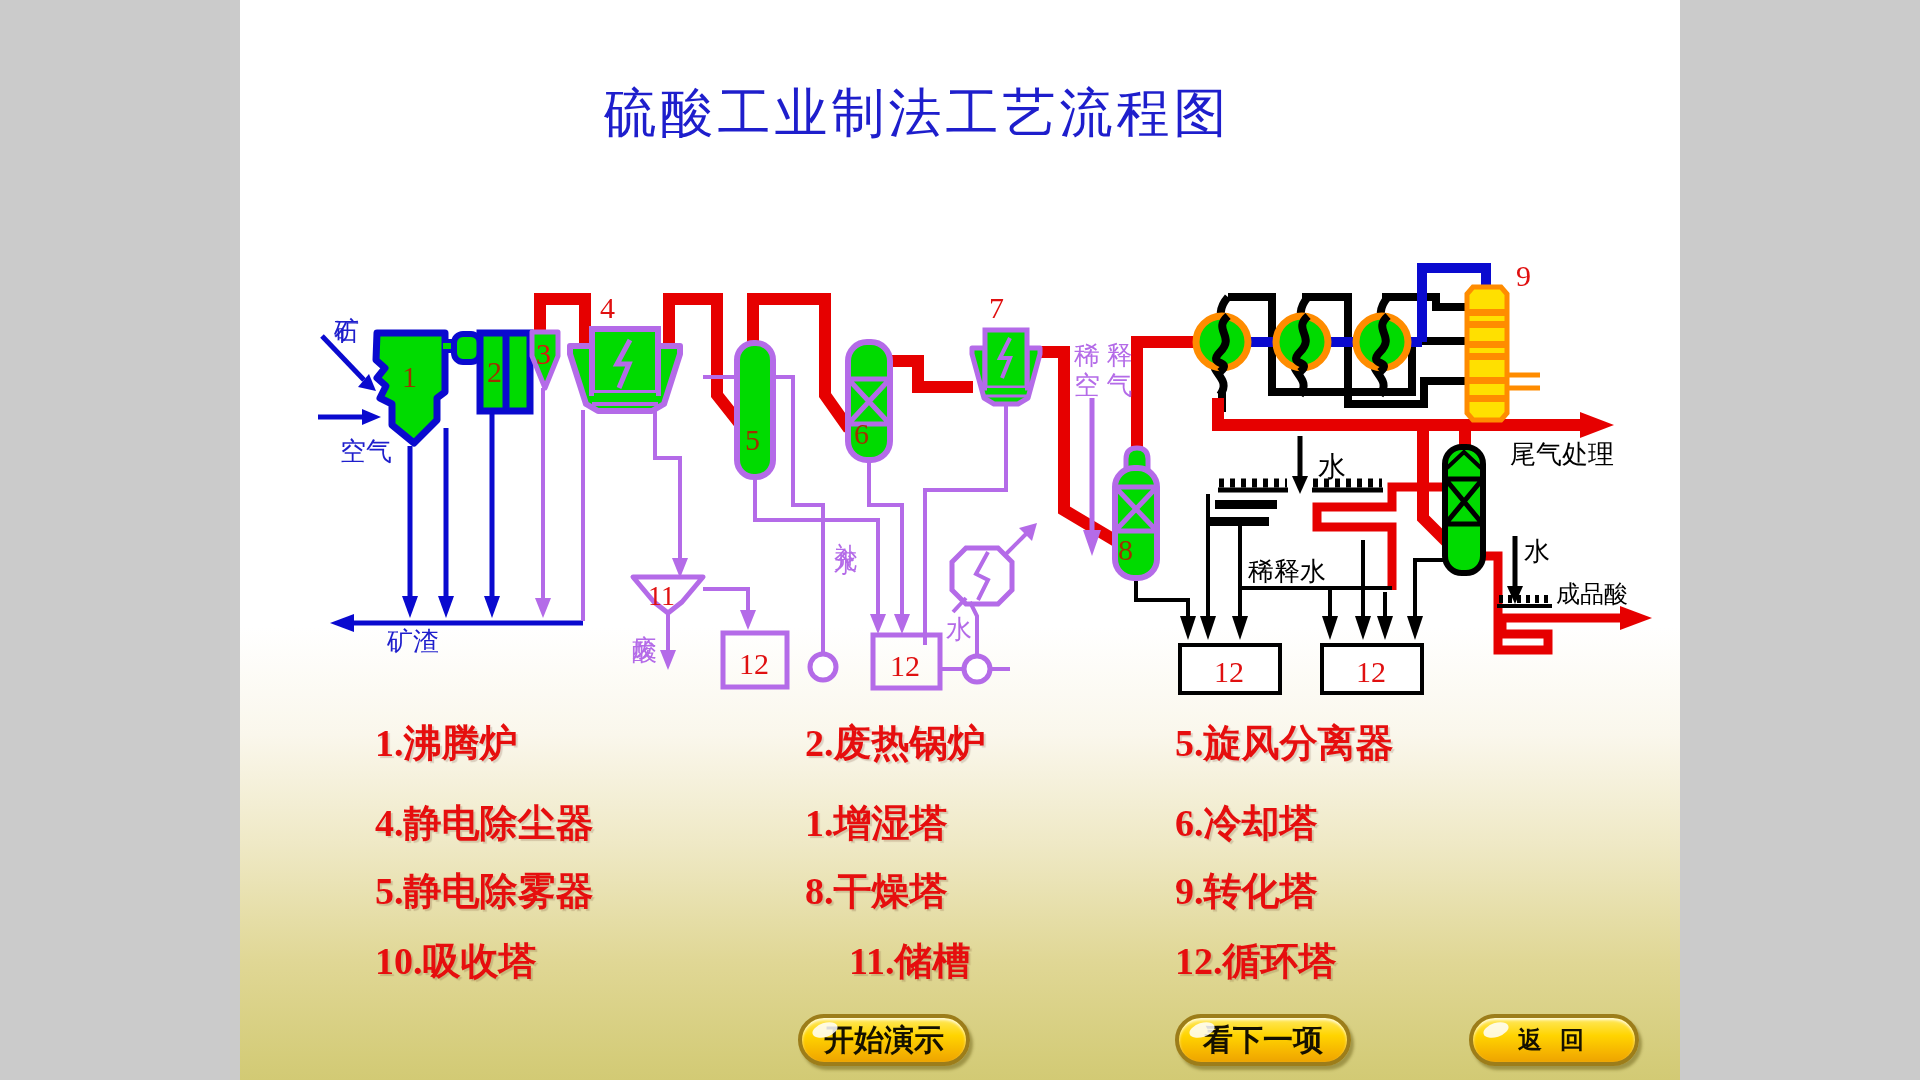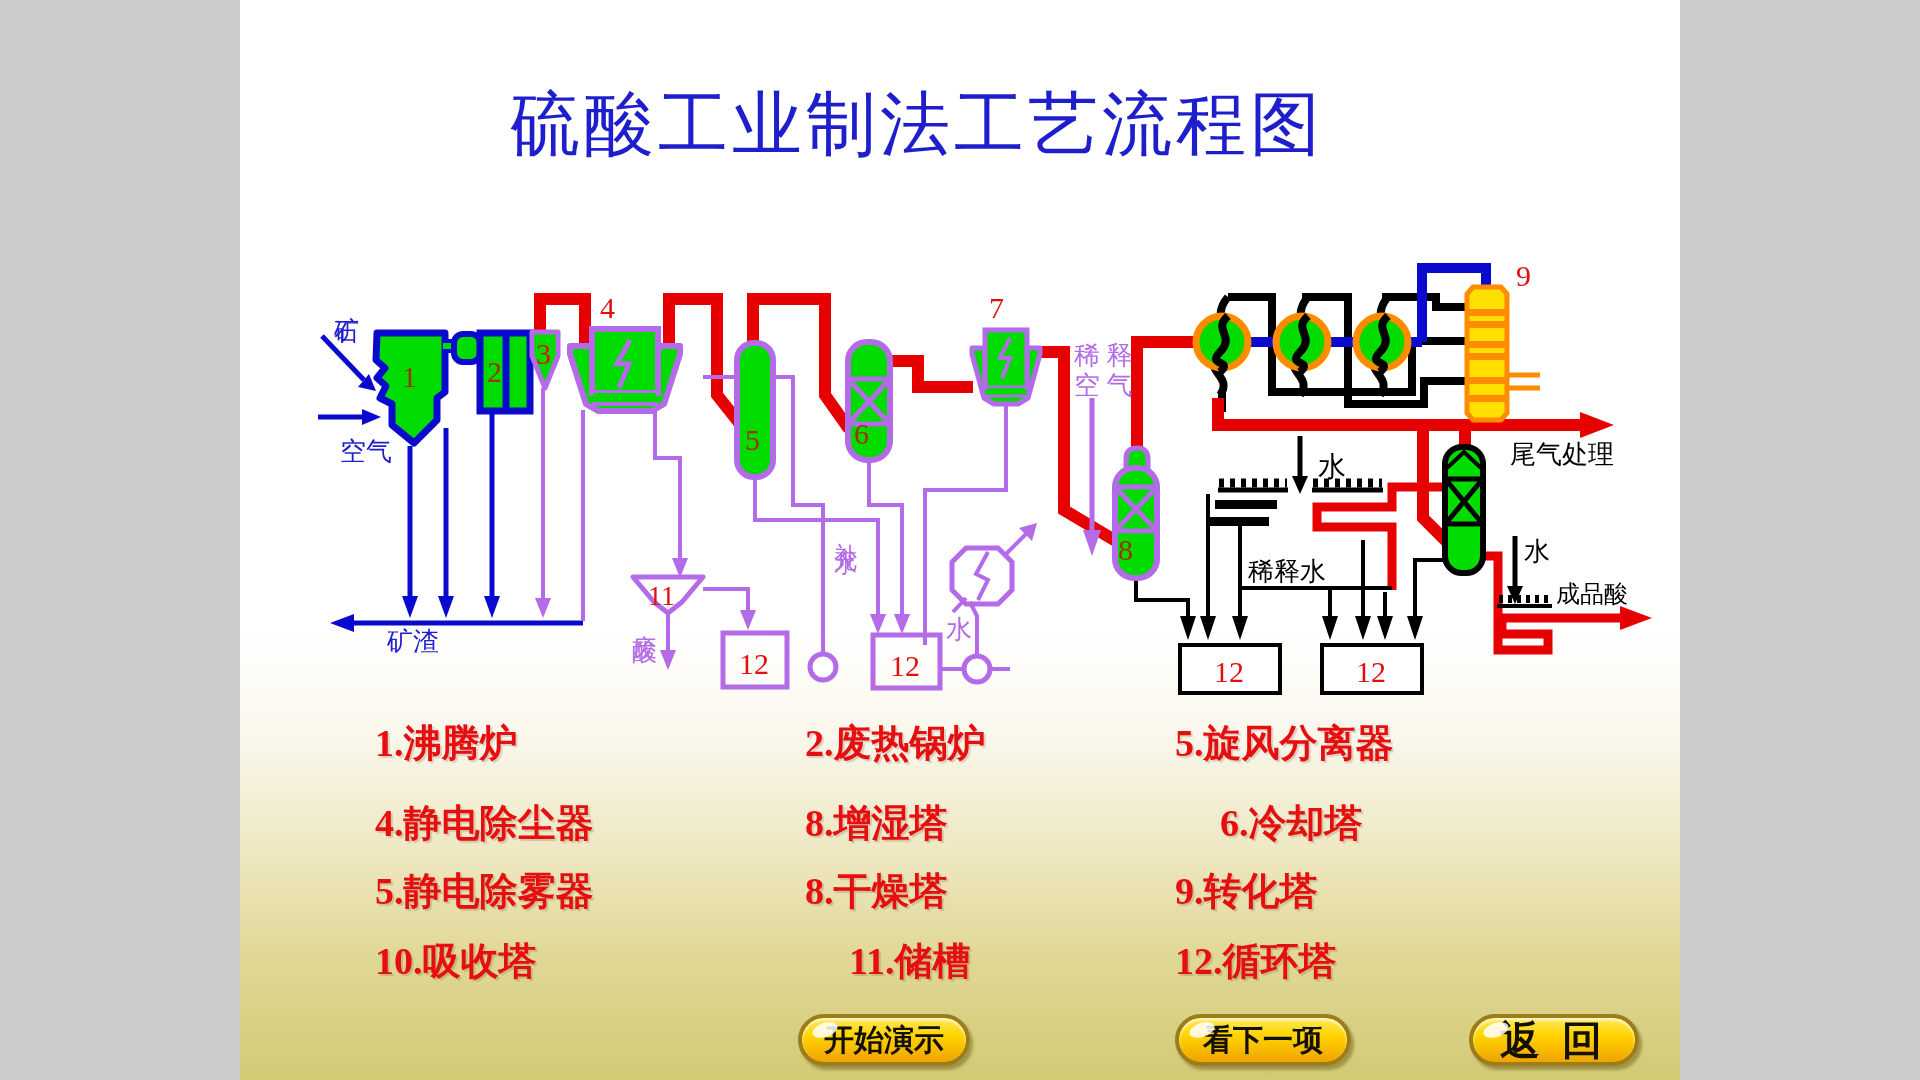--- a/index.html
+++ b/index.html
@@ -1,38 +1,38 @@
 <!DOCTYPE html>
 <html><head>
 <meta charset="utf-8">
 <style>
   html,body{margin:0;padding:0;width:1920px;height:1080px;overflow:hidden;
     background:#cbcbcb;font-family:"Liberation Serif","DejaVu Serif",serif;}
   .slide{position:absolute;left:240px;top:0;width:1440px;height:1080px;
     background:linear-gradient(180deg,#ffffff 0%,#ffffff 58%,#faf7ec 68%,#efe9c6 78%,#e0d795 89%,#d2ca74 100%);}
   .title{position:absolute;left:0;top:78px;width:1300px;text-align:center;
-    padding-left:54px;box-sizing:border-box;font-size:70px;letter-spacing:4px;
+    padding-left:54px;box-sizing:border-box;font-size:53px;letter-spacing:4px;
     color:#1e1ecc;font-weight:normal;white-space:nowrap;}
   svg{position:absolute;left:0;top:0;}
   .vtext{position:absolute;writing-mode:vertical-rl;text-orientation:upright;
     letter-spacing:5px;line-height:1;}
   .lab-blue{color:#1e1ecc;}
   .lab-purple{color:#b46be8;}
   .legend-item{position:absolute;font-size:38px;font-weight:bold;color:#e60e0e;
     white-space:nowrap;text-shadow:2px 2px 1px rgba(90,40,20,0.18);}
   .btn{position:absolute;height:52px;border-radius:26px;
     background:linear-gradient(180deg,#ffe95e 0%,#ffd400 40%,#f5b300 80%,#eda400 100%);
     border:4px solid #9c7d1a;box-sizing:border-box;
     box-shadow:3px 4px 3px rgba(96,82,12,0.45), inset 0 2px 3px rgba(255,255,255,0.8);
     display:flex;align-items:center;justify-content:center;cursor:pointer;
     font-family:"Liberation Serif","DejaVu Serif",serif;}
   .btn span.txt{font-size:30px;color:#141000;font-weight:bold;white-space:nowrap;}
   .btn .glint{position:absolute;left:10px;top:5px;width:26px;height:14px;border-radius:50%;
     background:rgba(255,255,255,0.85);transform:rotate(-18deg);}
-  .btn-back span.txt{font-size:40px;letter-spacing:6px;}
+  .btn-back span.txt{font-size:24px;letter-spacing:6px;}
   text{font-family:"Liberation Serif","DejaVu Serif",serif;}
   .num-d{fill:#a03000;font-size:30px;}
   .num-b{fill:#e01010;font-size:30px;}
   .lbl-k{fill:#000;}
 </style>
 </head>
 <body>
 
 <div class="slide">
 
@@ -257,22 +257,22 @@
   <div class="vtext lab-blue" style="left:94px;top:296px;font-size:25px;">矿石</div>
   <div class="vtext lab-purple" style="left:594px;top:524px;font-size:23px;">补充水</div>
   <div class="vtext lab-purple" style="left:392px;top:614px;font-size:25px;">废酸</div>
 
   <div class="title">硫酸工业制法工艺流程图</div>
 
   <div class="legend-item" style="left:135px;top:718px;">1.沸腾炉</div>
   <div class="legend-item" style="left:565px;top:718px;">2.废热锅炉</div>
   <div class="legend-item" style="left:935px;top:718px;">5.旋风分离器</div>
   <div class="legend-item" style="left:135px;top:798px;">4.静电除尘器</div>
-  <div class="legend-item" style="left:565px;top:798px;">8.增湿塔</div>
-  <div class="legend-item" style="left:935px;top:798px;margin-left:45px;">6.冷却塔</div>
+  <div class="legend-item" style="left:565px;top:798px;">1.增湿塔</div>
+  <div class="legend-item" style="left:935px;top:798px;">6.冷却塔</div>
   <div class="legend-item" style="left:135px;top:866px;">5.静电除雾器</div>
   <div class="legend-item" style="left:565px;top:866px;">8.干燥塔</div>
   <div class="legend-item" style="left:935px;top:866px;">9.转化塔</div>
   <div class="legend-item" style="left:135px;top:936px;">10.吸收塔</div>
   <div class="legend-item" style="left:565px;top:936px;margin-left:44px;">11.储槽</div>
   <div class="legend-item" style="left:935px;top:936px;">12.循环塔</div>
 
   <div class="btn" style="left:935px;top:1014px;width:176px;">
     <span class="glint"></span>
     <span class="txt">看下一项</span>

